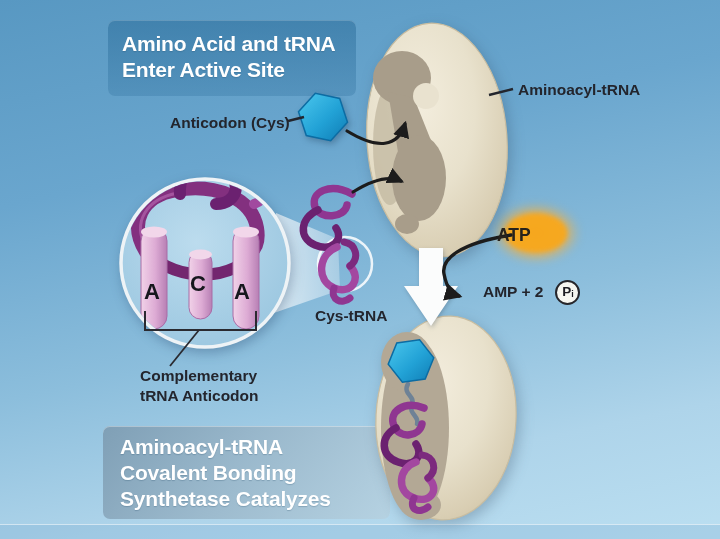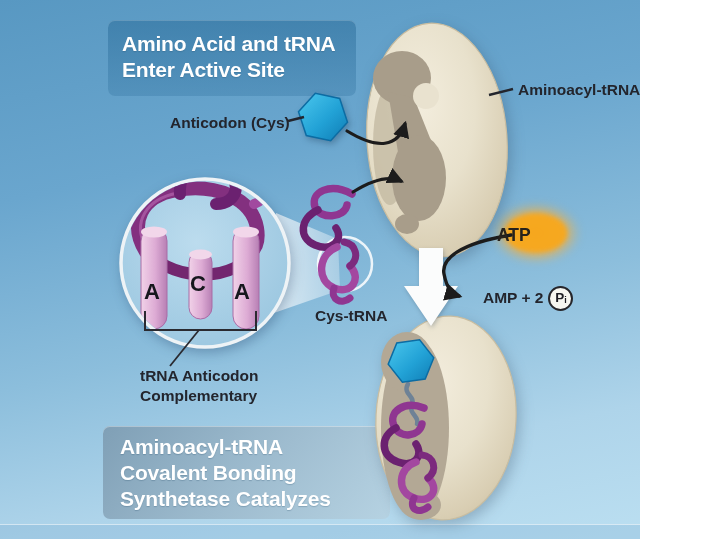--- a/index.html
+++ b/index.html
@@ -1,17 +1,17 @@
 <!DOCTYPE html>
 <html><head>
 <meta charset="utf-8">
 <style>
   html,body{margin:0;padding:0;}
   #stage{
-    position:relative;width:640px;height:539px;overflow:hidden;
+    position:relative;width:720px;height:539px;overflow:hidden;
     background:linear-gradient(168deg,#5898c2 0%,#6aa6ce 30%,#8cbedc 58%,#aed4ea 80%,#bbdff1 100%);
     font-family:"Liberation Sans",sans-serif;
   }
   
   .banner-bg{position:absolute;border-radius:7px;}
   #top-banner-bg{
     left:108px;top:20px;width:248px;height:76px;
     background:linear-gradient(180deg,rgba(47,113,158,.60),rgba(62,126,170,.42));
     box-shadow:inset 0 1px 0 rgba(255,255,255,.18);
   }
@@ -28,21 +28,21 @@
   svg{position:absolute;left:0;top:0;}
   
   .txt{position:absolute;color:#23252d;font-weight:bold;line-height:1.3;white-space:nowrap;}
   .banner-txt{color:#ffffff;font-size:21px;line-height:1.24;letter-spacing:-.2px;font-weight:bold;position:absolute;white-space:nowrap;text-shadow:0 1px 1px rgba(30,70,100,.25);}
   #top-banner-txt{left:122px;top:31px;}
   #bottom-banner-txt{left:120px;top:434px;}
   .lbl{font-size:15.5px;}
   #cysteine-lbl{left:170px;top:113px;}
   #aminoacyl-lbl{left:518px;top:80px;}
   #atp-lbl{left:497px;top:224px;font-size:17.5px;color:#27221c;}
-  #amp-lbl{left:483px;top:286px;display:flex;align-items:center;gap:5px;}
+  #amp-lbl{left:483px;top:280px;display:flex;align-items:center;gap:12px;}
   #cys-trna-lbl{left:315px;top:306px;}
   #anticodon-caption{left:140px;top:366px;}
   .letter{position:absolute;font-size:22px;font-weight:bold;color:#16171d;}
   #letter-a1{left:144px;top:279px;}
   #letter-c{left:190px;top:271px;}
   #letter-a2{left:234px;top:279px;}
   .pi-circle{
     display:inline-flex;align-items:flex-start;justify-content:center;
     width:21px;height:21px;border-radius:50%;
     border:2px solid #26262b;background:#f6f6f0;
@@ -208,22 +208,22 @@
     <span>AMP + 2</span>
     <span class="pi-circle">
         <span>P</span>
         <span class="pi-sub">i</span>
       </span>
   </div>
 
   <div class="txt lbl" id="cys-trna-lbl">Cys-tRNA</div>
 
   <div class="txt lbl" id="anticodon-caption">
+    <div>Complementary</div>
     <div>tRNA Anticodon</div>
-    <div>Complementary</div>
   </div>
 
   <div class="letter" id="letter-a1">A</div>
   <div class="letter" id="letter-c">C</div>
   <div class="letter" id="letter-a2">A</div>
 
   <div class="banner-txt" id="bottom-banner-txt">
     <div>Aminoacyl-tRNA</div>
     <div>Covalent Bonding</div>
     <div>Synthetase Catalyzes</div>

